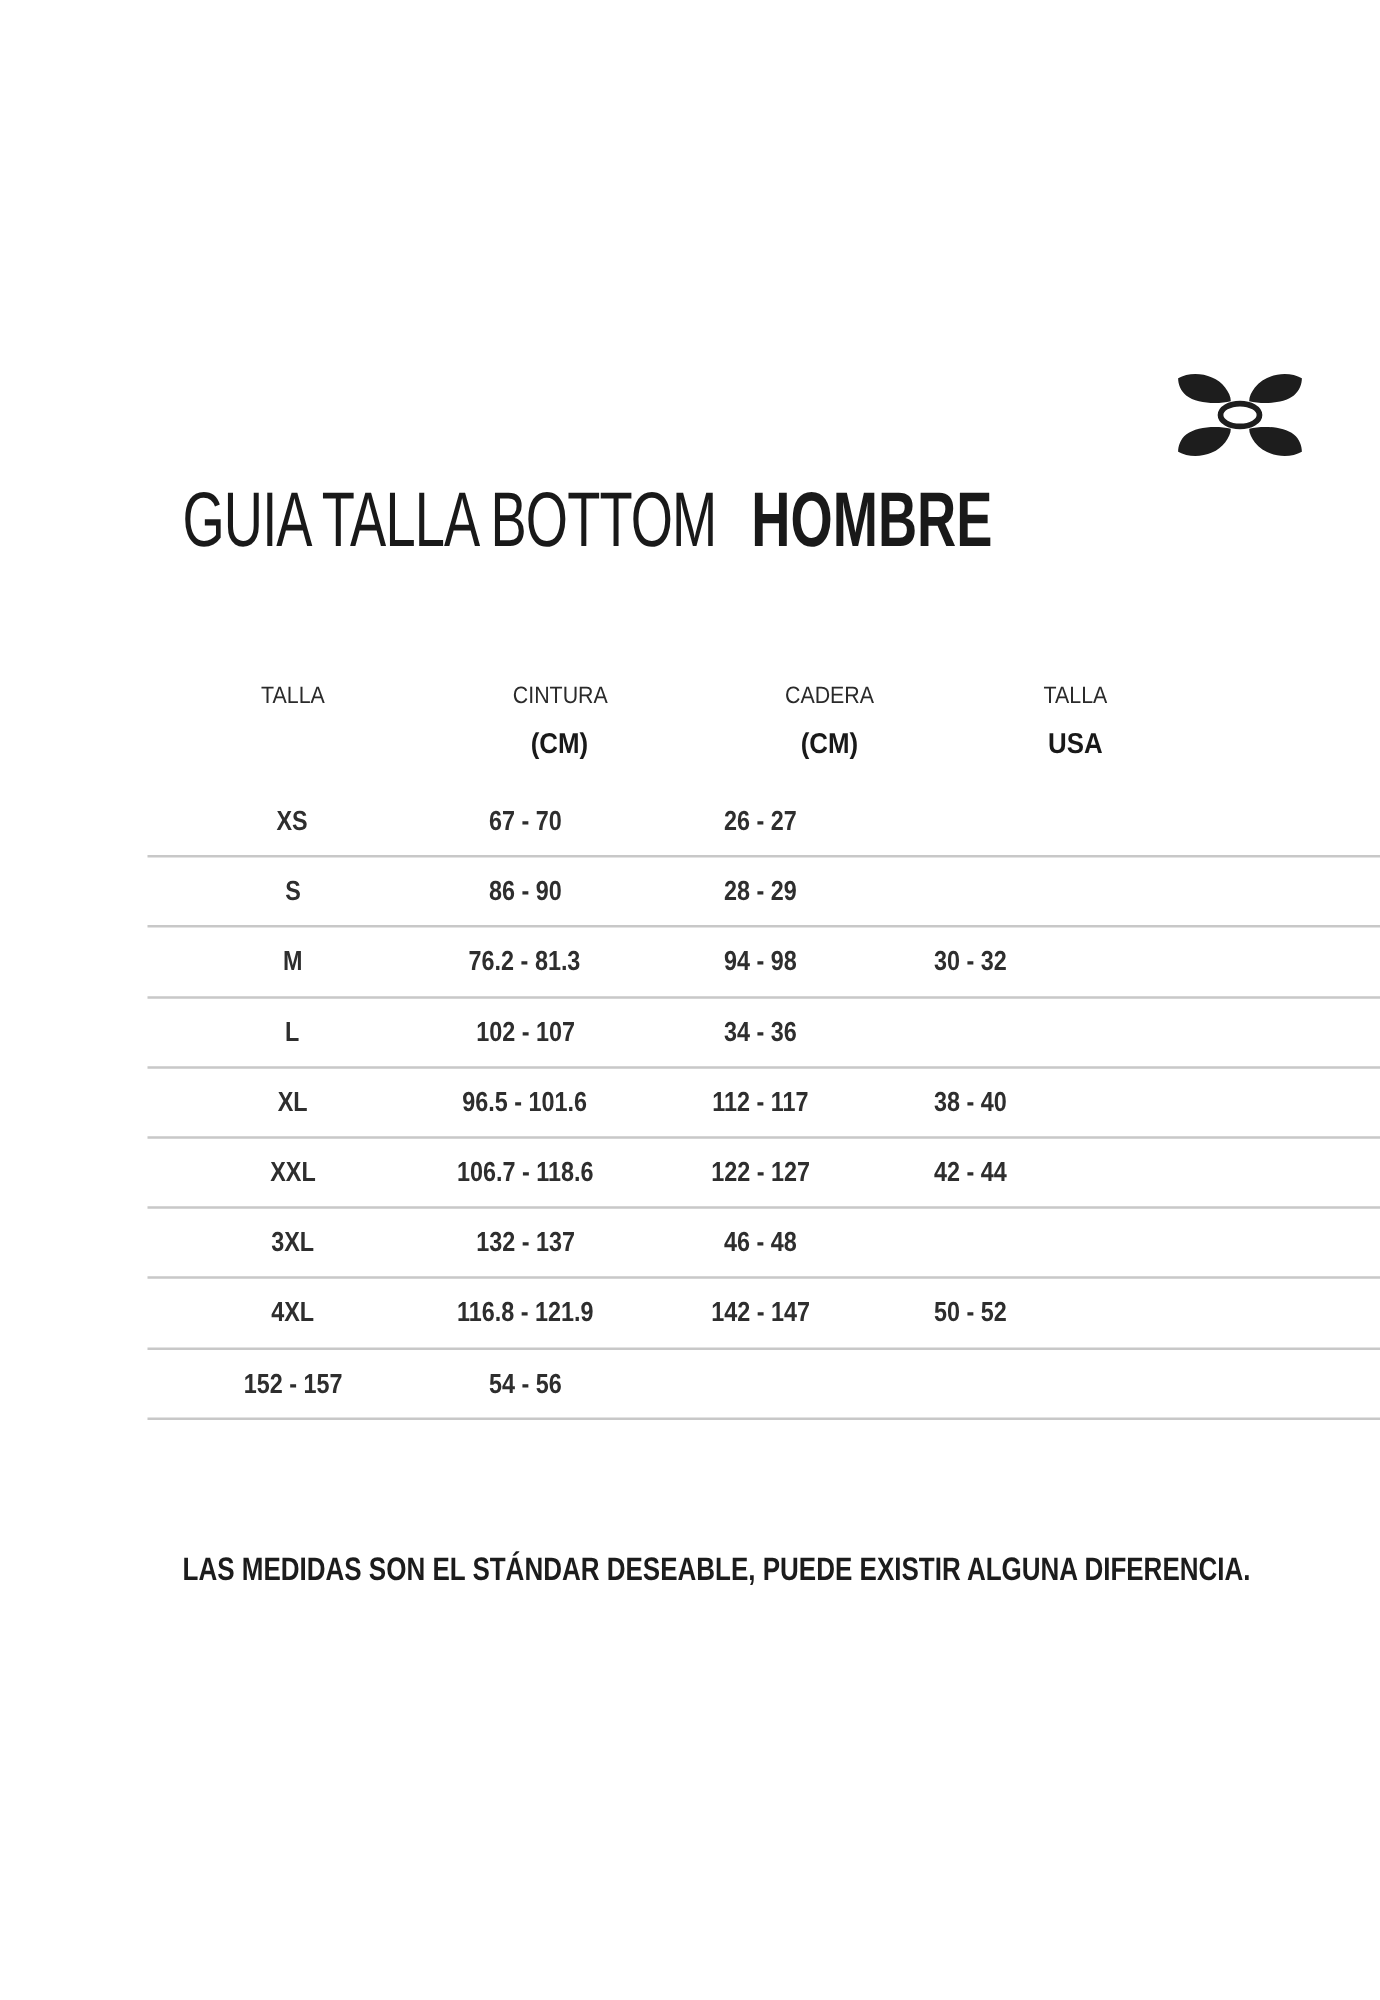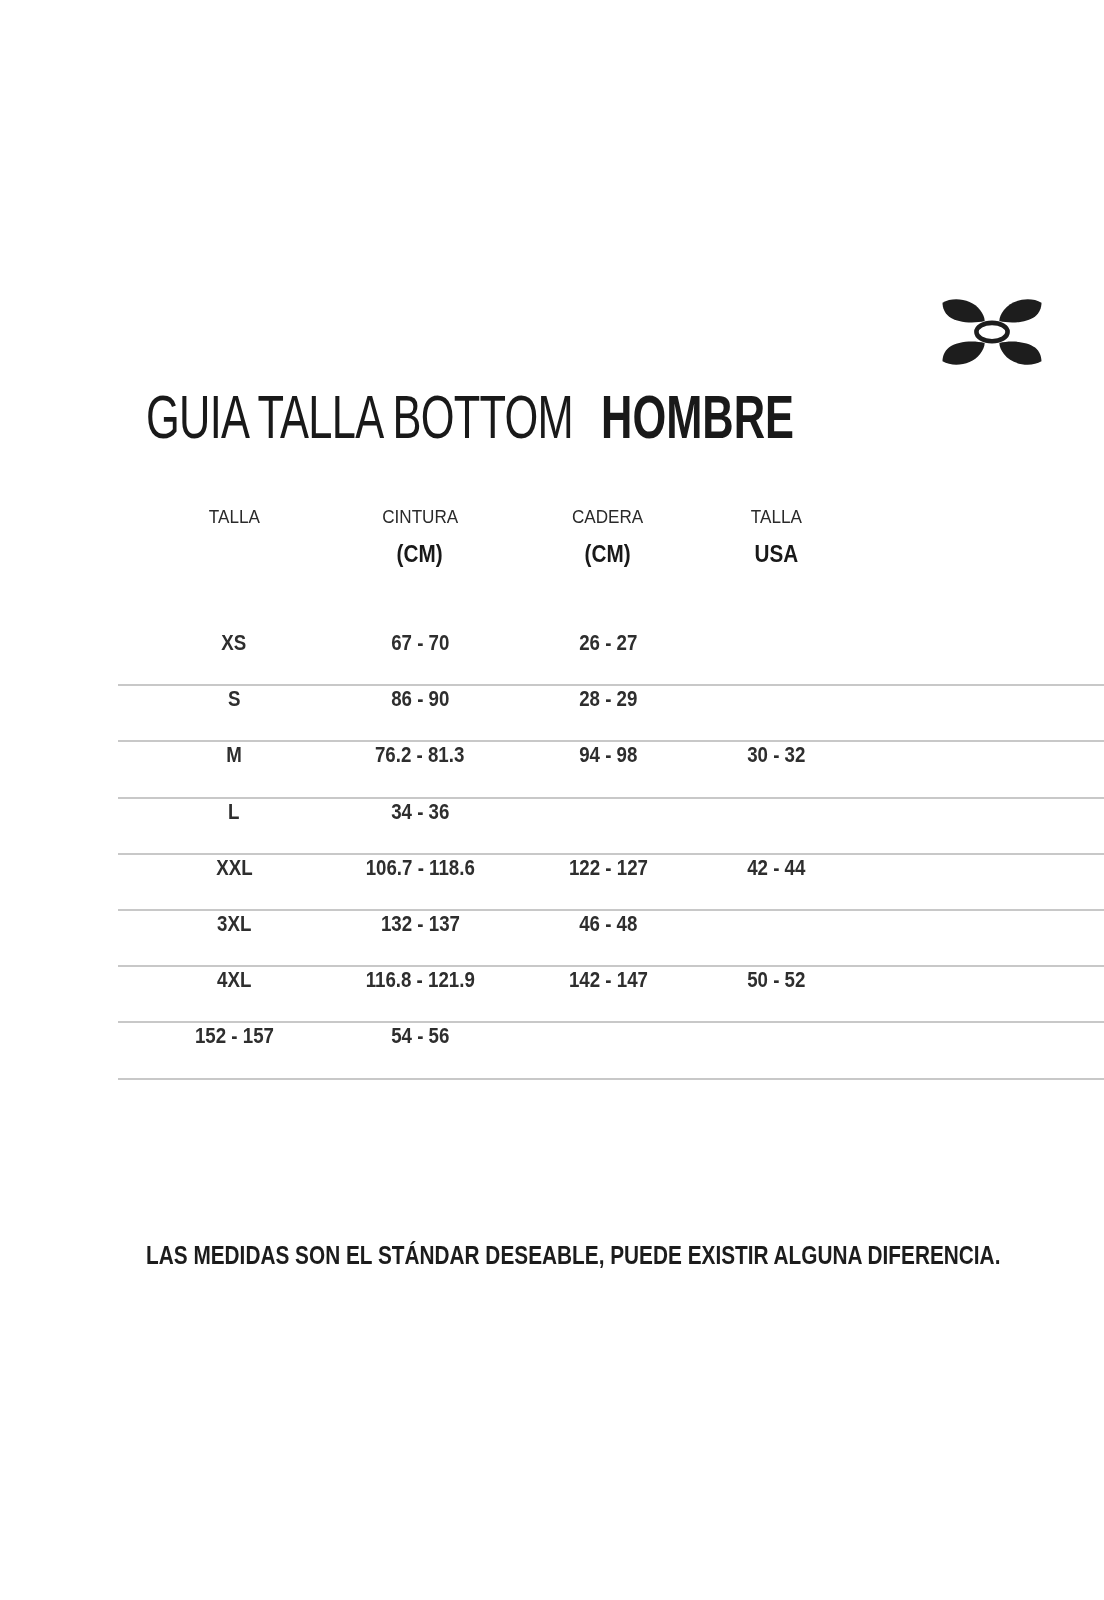--- a/index.html
+++ b/index.html
@@ -31,21 +31,21 @@
   }
   .title .t-main{font-weight:400;}
   .title .t-strong{font-weight:800;margin-left:40px;letter-spacing:0;}
   
   .grid-cols{
     display:grid;
     grid-template-columns:232px 140px 236px 100px auto;
   }
   .thead{
     position:absolute;
-    left:118px;right:0;top:504px;
+    left:118px;right:0;top:544px;gap:28px;
   }
   .hcell{display:flex;flex-direction:column;align-items:center;}
   .hline1{
     font-size:19px;line-height:26px;font-weight:400;color:#2a2a2a;
     display:inline-block;transform:scaleX(0.9);white-space:nowrap;
   }
   .hline2{
     font-size:23px;line-height:26px;font-weight:700;color:#191919;
     margin-top:11px;
     display:inline-block;transform:scaleX(0.9);white-space:nowrap;
@@ -53,21 +53,21 @@
   .tbody{
     position:absolute;
     left:118px;right:0;top:630px;
   }
   .trow{
     height:56.2px;
     box-sizing:border-box;
     border-bottom:2px solid #c8c8c8;
   }
   .cell{
-    display:flex;justify-content:center;
+    display:flex;align-items:center;justify-content:center;
     overflow:visible;
   }
   .ctext{
     font-size:22px;font-weight:700;color:#2e2e2e;
     white-space:nowrap;
     display:inline-block;
     transform:scaleX(0.85);
   }
   
   .note{
@@ -157,26 +157,44 @@
     <div class="cell">
         <span class="ctext">30 - 32</span>
       </div>
     <div></div>
   </div>
     <div class="trow grid-cols">
     <div class="cell">
         <span class="ctext">L</span>
       </div>
     <div class="cell">
+        <span class="ctext">102 - 107</span>
+      </div>
+    <div class="cell">
         <span class="ctext">34 - 36</span>
       </div>
     <div></div>
   </div>
     <div class="trow grid-cols">
     <div class="cell">
+        <span class="ctext">XL</span>
+      </div>
+    <div class="cell">
+        <span class="ctext">96.5 - 101.6</span>
+      </div>
+    <div class="cell">
+        <span class="ctext">112 - 117</span>
+      </div>
+    <div class="cell">
+        <span class="ctext">38 - 40</span>
+      </div>
+    <div></div>
+  </div>
+    <div class="trow grid-cols">
+    <div class="cell">
         <span class="ctext">XXL</span>
       </div>
     <div class="cell">
         <span class="ctext">106.7 - 118.6</span>
       </div>
     <div class="cell">
         <span class="ctext">122 - 127</span>
       </div>
     <div class="cell">
         <span class="ctext">42 - 44</span>

